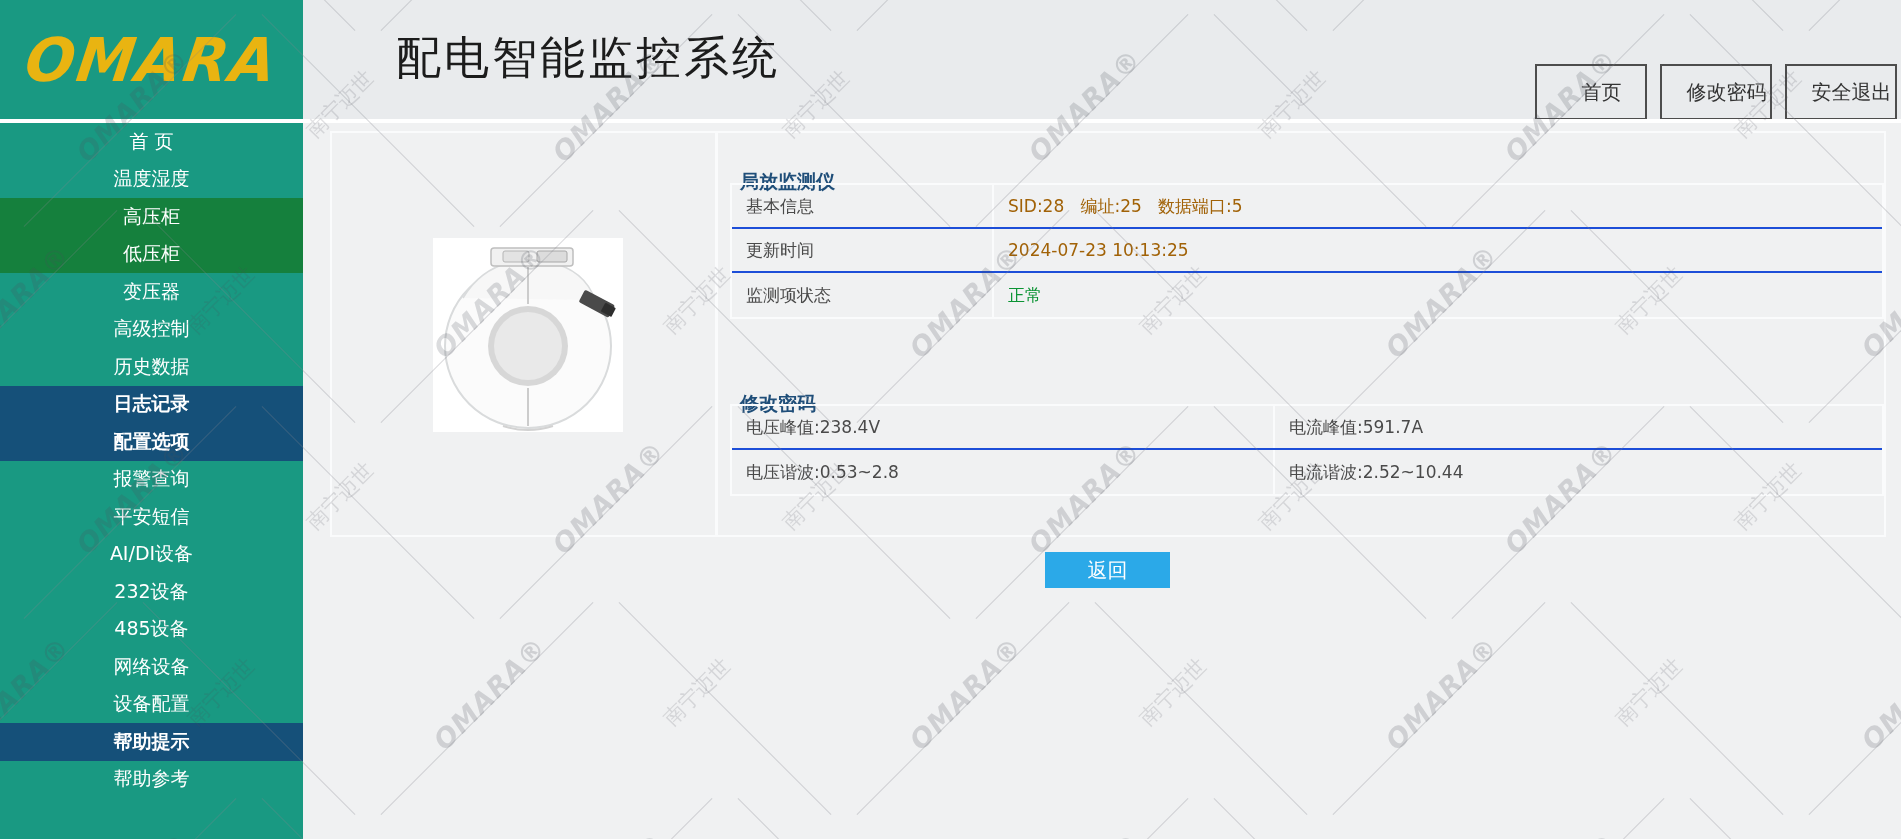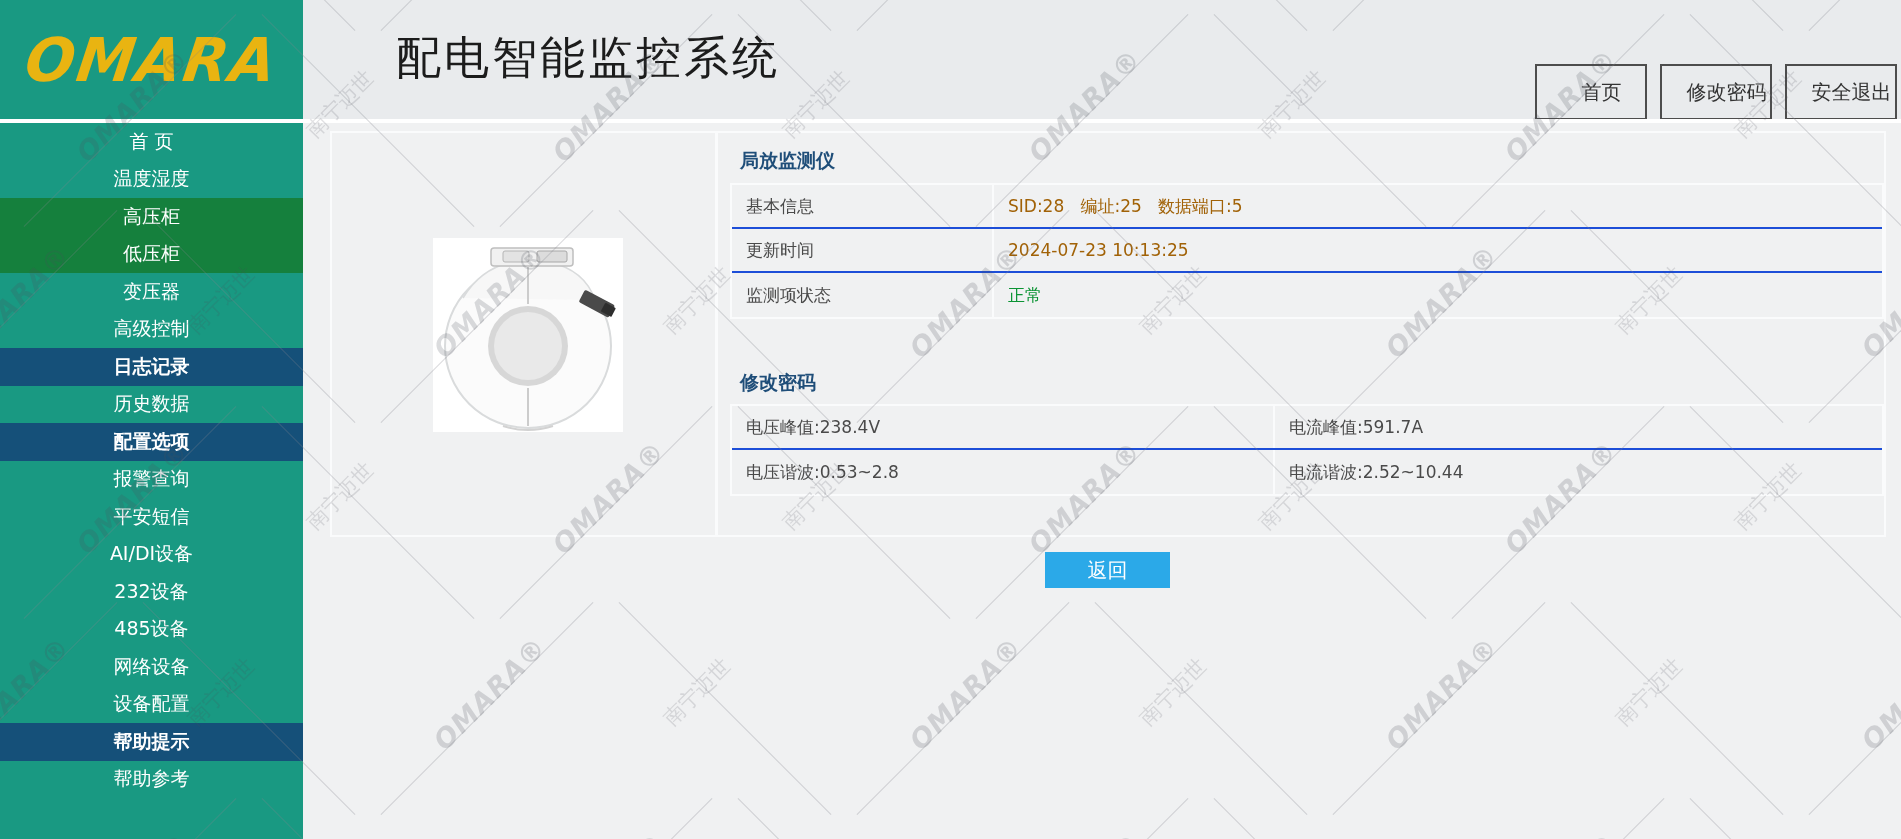--- a/index.html
+++ b/index.html
@@ -19,21 +19,21 @@
   
   .header{position:absolute;left:303px;top:0;width:1598px;height:119px;background:#E9EBED;z-index:10;}
   .page-title{position:absolute;left:93px;top:28px;font-size:45px;font-weight:200;color:#1c1c1c;letter-spacing:3px;white-space:nowrap;}
   .nav-buttons{position:absolute;right:4px;top:64px;display:flex;gap:13px;}
   .nav-btn{width:112px;height:56px;border:2px solid #4d4d4d;background:transparent;display:flex;align-items:center;justify-content:center;font-size:20px;color:#333;box-sizing:border-box;cursor:pointer;padding-left:21px;}
   .top-divider{position:absolute;left:0;top:119px;width:1901px;height:4px;background:#ffffff;z-index:12;}
   
   .panel{position:absolute;left:330px;top:131px;width:1552px;height:402px;border:2px solid #fafbfc;z-index:11;}
   .panel-divider{position:absolute;left:383px;top:0;width:3px;height:100%;background:#fafbfc;}
   .device-photo-box{position:absolute;left:101px;top:105px;width:190px;height:194px;background:#ffffff;}
-  .sec-heading{position:absolute;left:408px;font-size:19px;font-weight:bold;color:#1F4E79;white-space:nowrap;}
+  .sec-heading{position:absolute;left:408px;font-size:19px;font-weight:bold;color:#1F4E79;white-space:nowrap;margin-top:21px;}
   .h1{top:15px;} .h2{top:237px;}
   .dtable{position:absolute;left:398px;width:1154px;border:2px solid #fafbfc;box-sizing:border-box;}
   .t1{top:50px;} .t2{top:271px;}
   .t-row{display:flex;height:44px;border-bottom:2px solid #1d4ed8;box-sizing:border-box;}
   .t-row:last-child{border-bottom:none;}
   .t-cell{display:flex;align-items:center;padding-left:14px;font-size:17px;color:#4a4a4a;box-sizing:border-box;white-space:pre-wrap;}
   .c-label{width:262px;border-right:2px solid #fafbfc;}
   .c-value{flex:1;color:#a16207;}
   .c-half-l{width:543px;border-right:2px solid #fafbfc;}
   .c-half-r{flex:1;}
@@ -54,22 +54,22 @@
   <div class="logo-wrap">
     <span class="logo-text">OMARA</span>
   </div>
   <div class="menu">
     <div class="menu-item">首 页</div>
     <div class="menu-item">温度湿度</div>
     <div class="menu-item dark">高压柜</div>
     <div class="menu-item dark">低压柜</div>
     <div class="menu-item">变压器</div>
     <div class="menu-item">高级控制</div>
+    <div class="menu-item">历史数据</div>
     <div class="menu-item section">日志记录</div>
-    <div class="menu-item">历史数据</div>
     <div class="menu-item section">配置选项</div>
     <div class="menu-item">报警查询</div>
     <div class="menu-item">平安短信</div>
     <div class="menu-item">AI/DI设备</div>
     <div class="menu-item">232设备</div>
     <div class="menu-item">485设备</div>
     <div class="menu-item">网络设备</div>
     <div class="menu-item">设备配置</div>
     <div class="menu-item section">帮助提示</div>
     <div class="menu-item">帮助参考</div>

